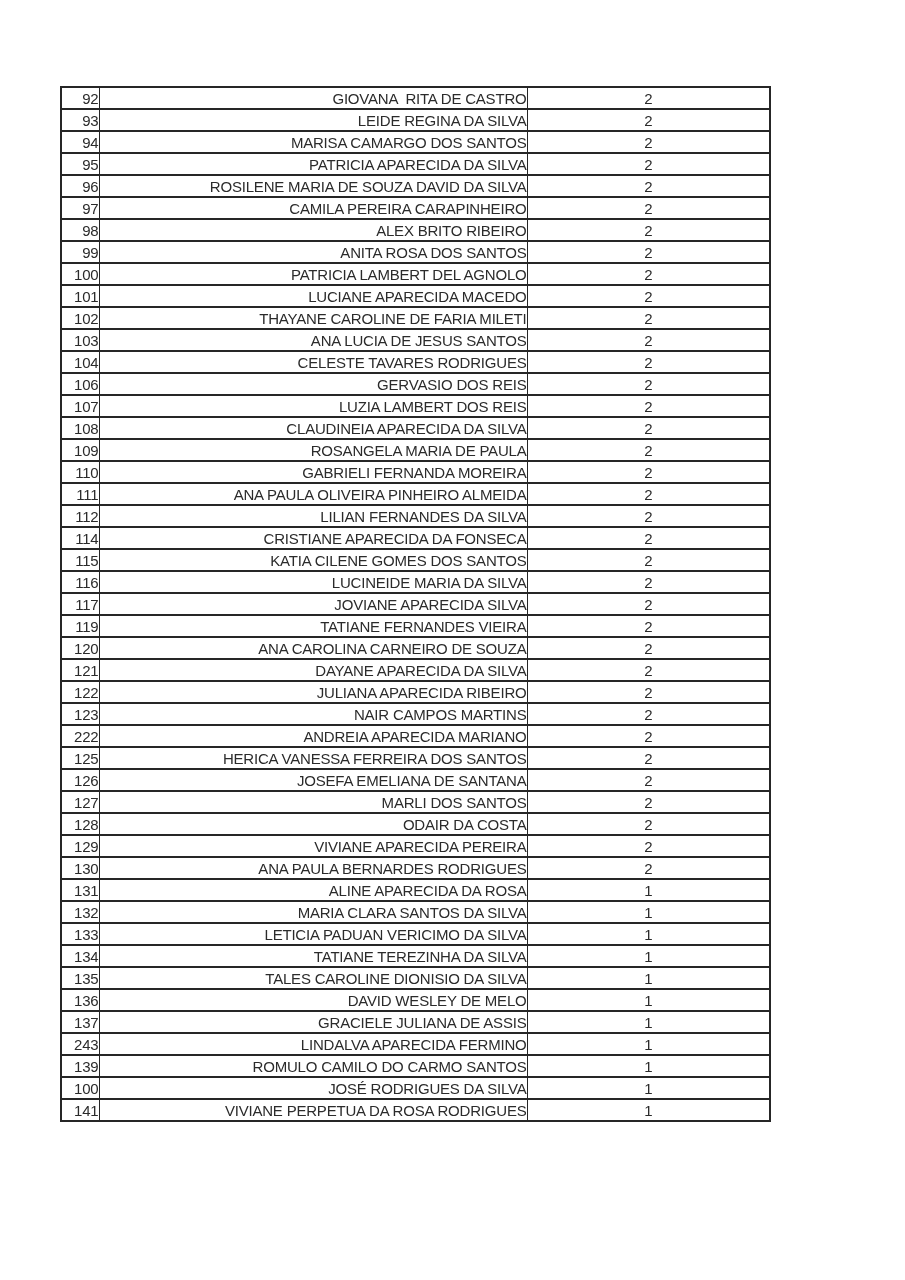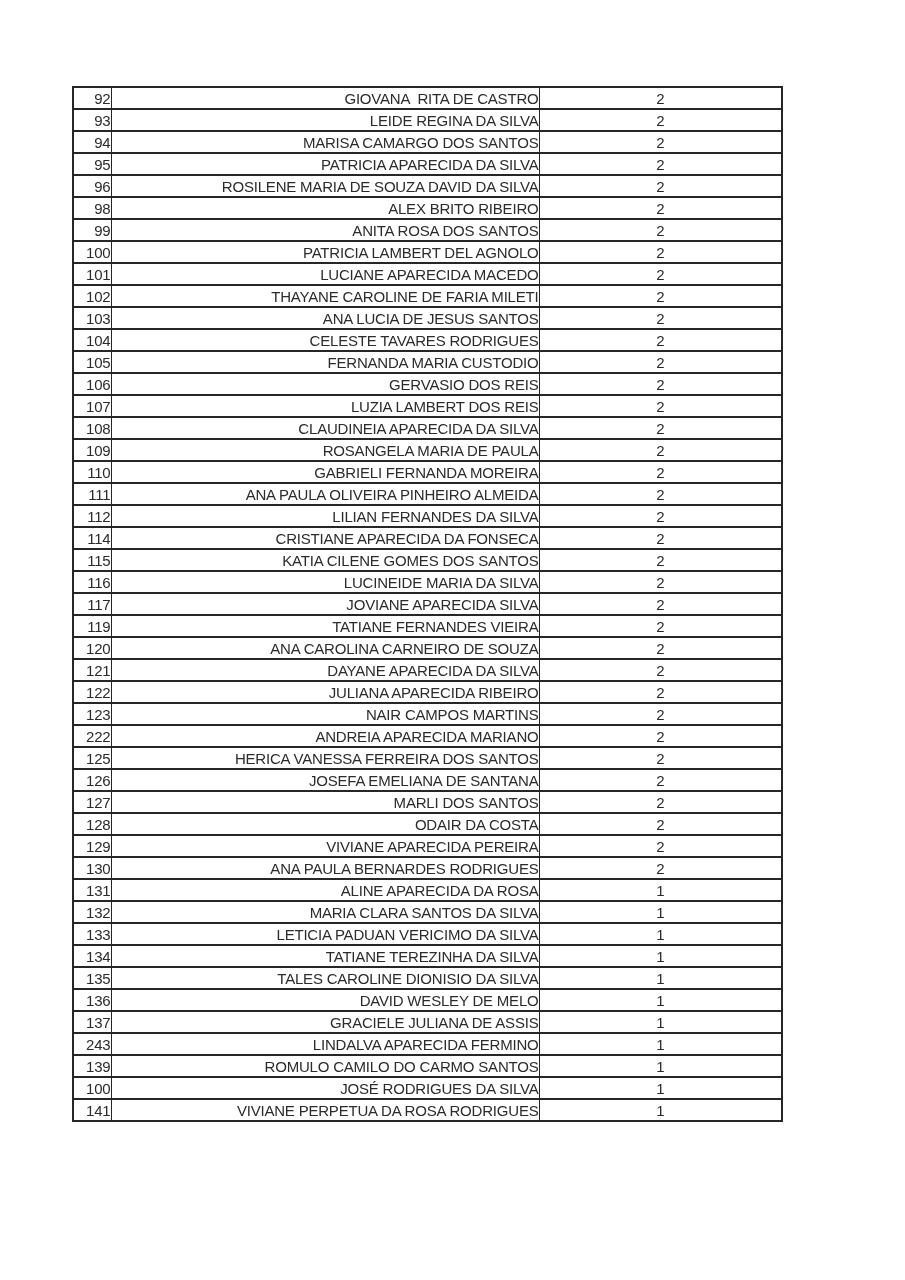--- a/index.html
+++ b/index.html
@@ -9,21 +9,21 @@
   }
   body {
     width: 905px;
     height: 1280px;
     position: relative;
     font-family: "Liberation Sans", sans-serif;
     overflow: hidden;
   }
   .sheet {
     position: absolute;
-    left: 72px;
+    left: 60px;
     top: 86px;
   }
   table.roster {
     border-collapse: collapse;
     table-layout: fixed;
     width: 709px;
     background: #ffffff;
     border: 2px solid #262626;
   }
   col.col-num   { width: 38px;  }
@@ -85,20 +85,25 @@
     <td class="cell-num">95</td>
     <td class="cell-name">PATRICIA APARECIDA DA SILVA</td>
     <td class="cell-value">2</td>
   </tr>
         <tr>
     <td class="cell-num">96</td>
     <td class="cell-name">ROSILENE MARIA DE SOUZA DAVID DA SILVA</td>
     <td class="cell-value">2</td>
   </tr>
         <tr>
+    <td class="cell-num">97</td>
+    <td class="cell-name">CAMILA PEREIRA CARAPINHEIRO</td>
+    <td class="cell-value">2</td>
+  </tr>
+        <tr>
     <td class="cell-num">98</td>
     <td class="cell-name">ALEX BRITO RIBEIRO</td>
     <td class="cell-value">2</td>
   </tr>
         <tr>
     <td class="cell-num">99</td>
     <td class="cell-name">ANITA ROSA DOS SANTOS</td>
     <td class="cell-value">2</td>
   </tr>
         <tr>
@@ -117,25 +122,20 @@
     <td class="cell-value">2</td>
   </tr>
         <tr>
     <td class="cell-num">103</td>
     <td class="cell-name">ANA LUCIA DE JESUS SANTOS</td>
     <td class="cell-value">2</td>
   </tr>
         <tr>
     <td class="cell-num">104</td>
     <td class="cell-name">CELESTE TAVARES RODRIGUES</td>
-    <td class="cell-value">2</td>
-  </tr>
-        <tr>
-    <td class="cell-num">105</td>
-    <td class="cell-name">FERNANDA MARIA CUSTODIO</td>
     <td class="cell-value">2</td>
   </tr>
         <tr>
     <td class="cell-num">106</td>
     <td class="cell-name">GERVASIO DOS REIS</td>
     <td class="cell-value">2</td>
   </tr>
         <tr>
     <td class="cell-num">107</td>
     <td class="cell-name">LUZIA LAMBERT DOS REIS</td>

